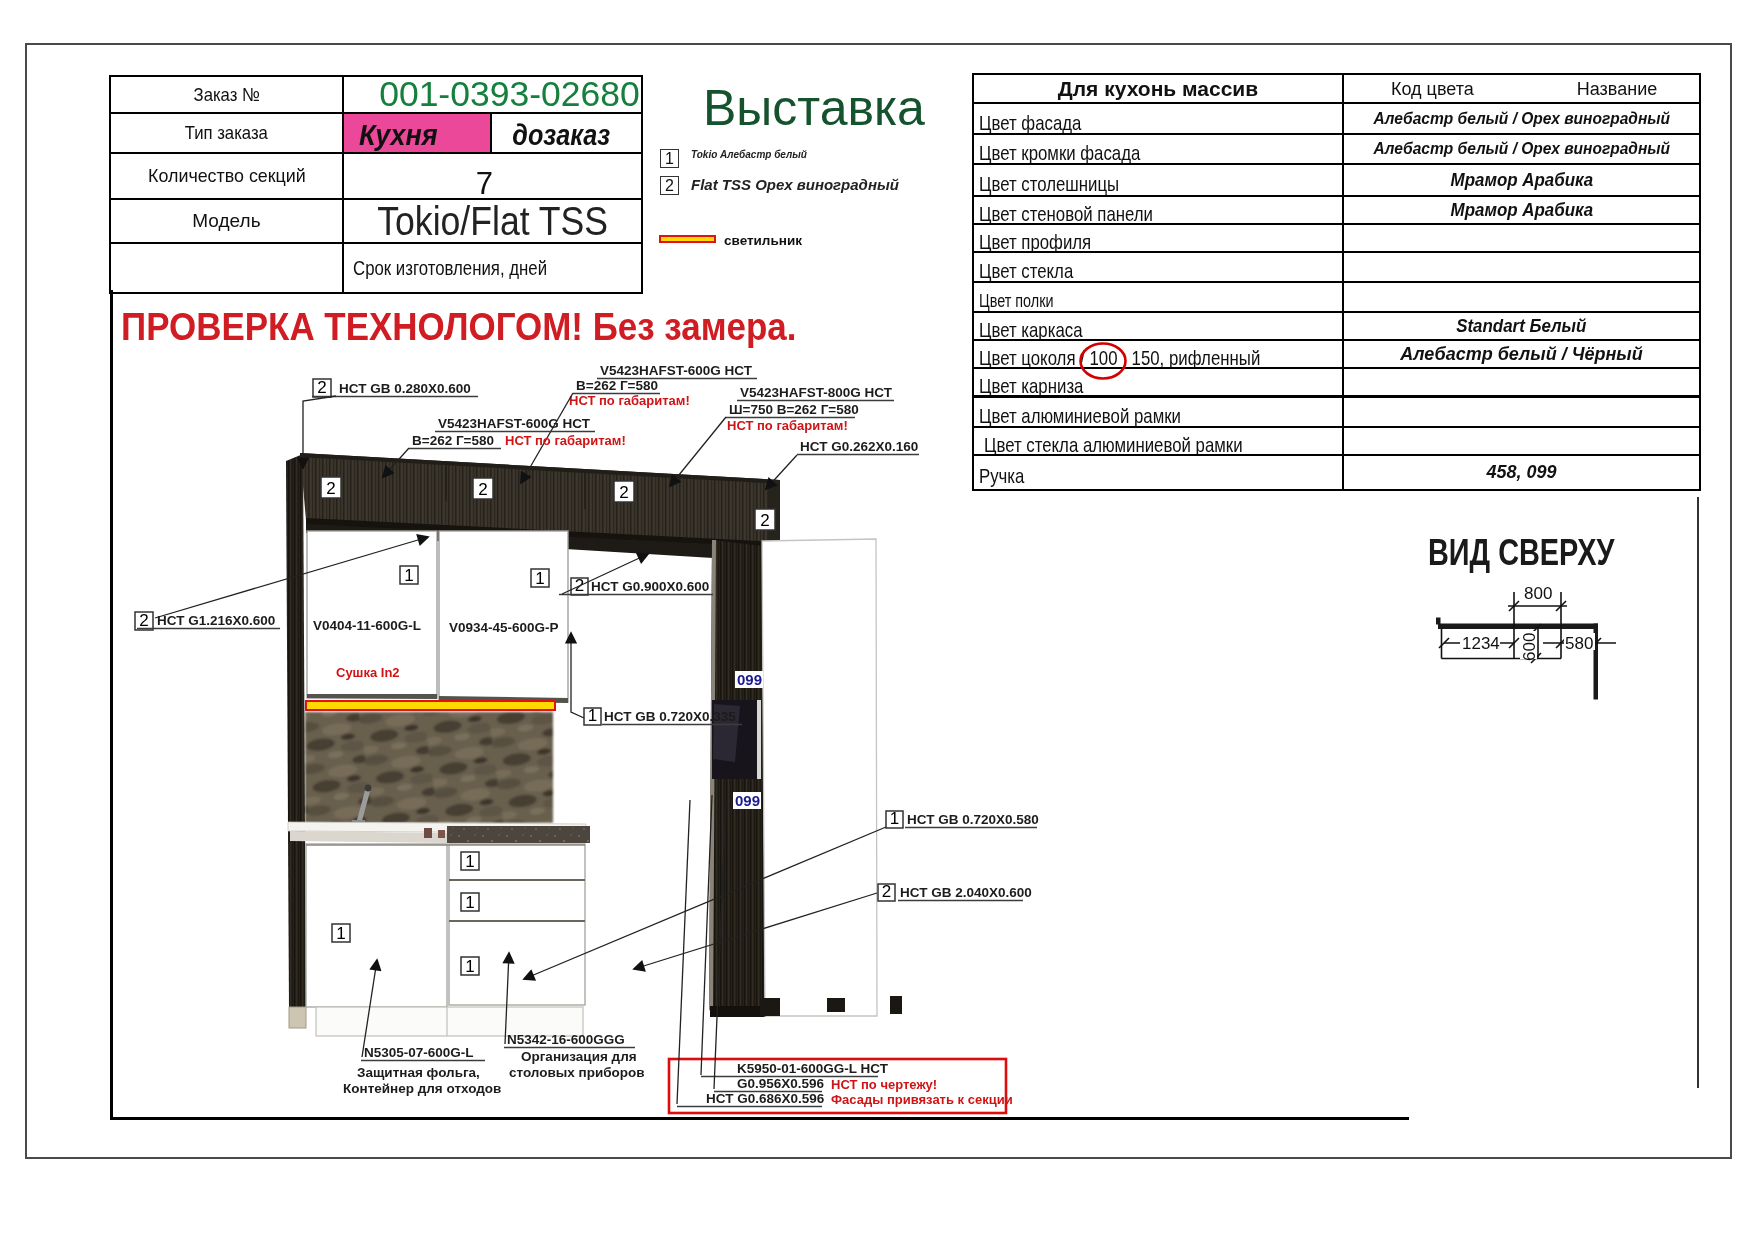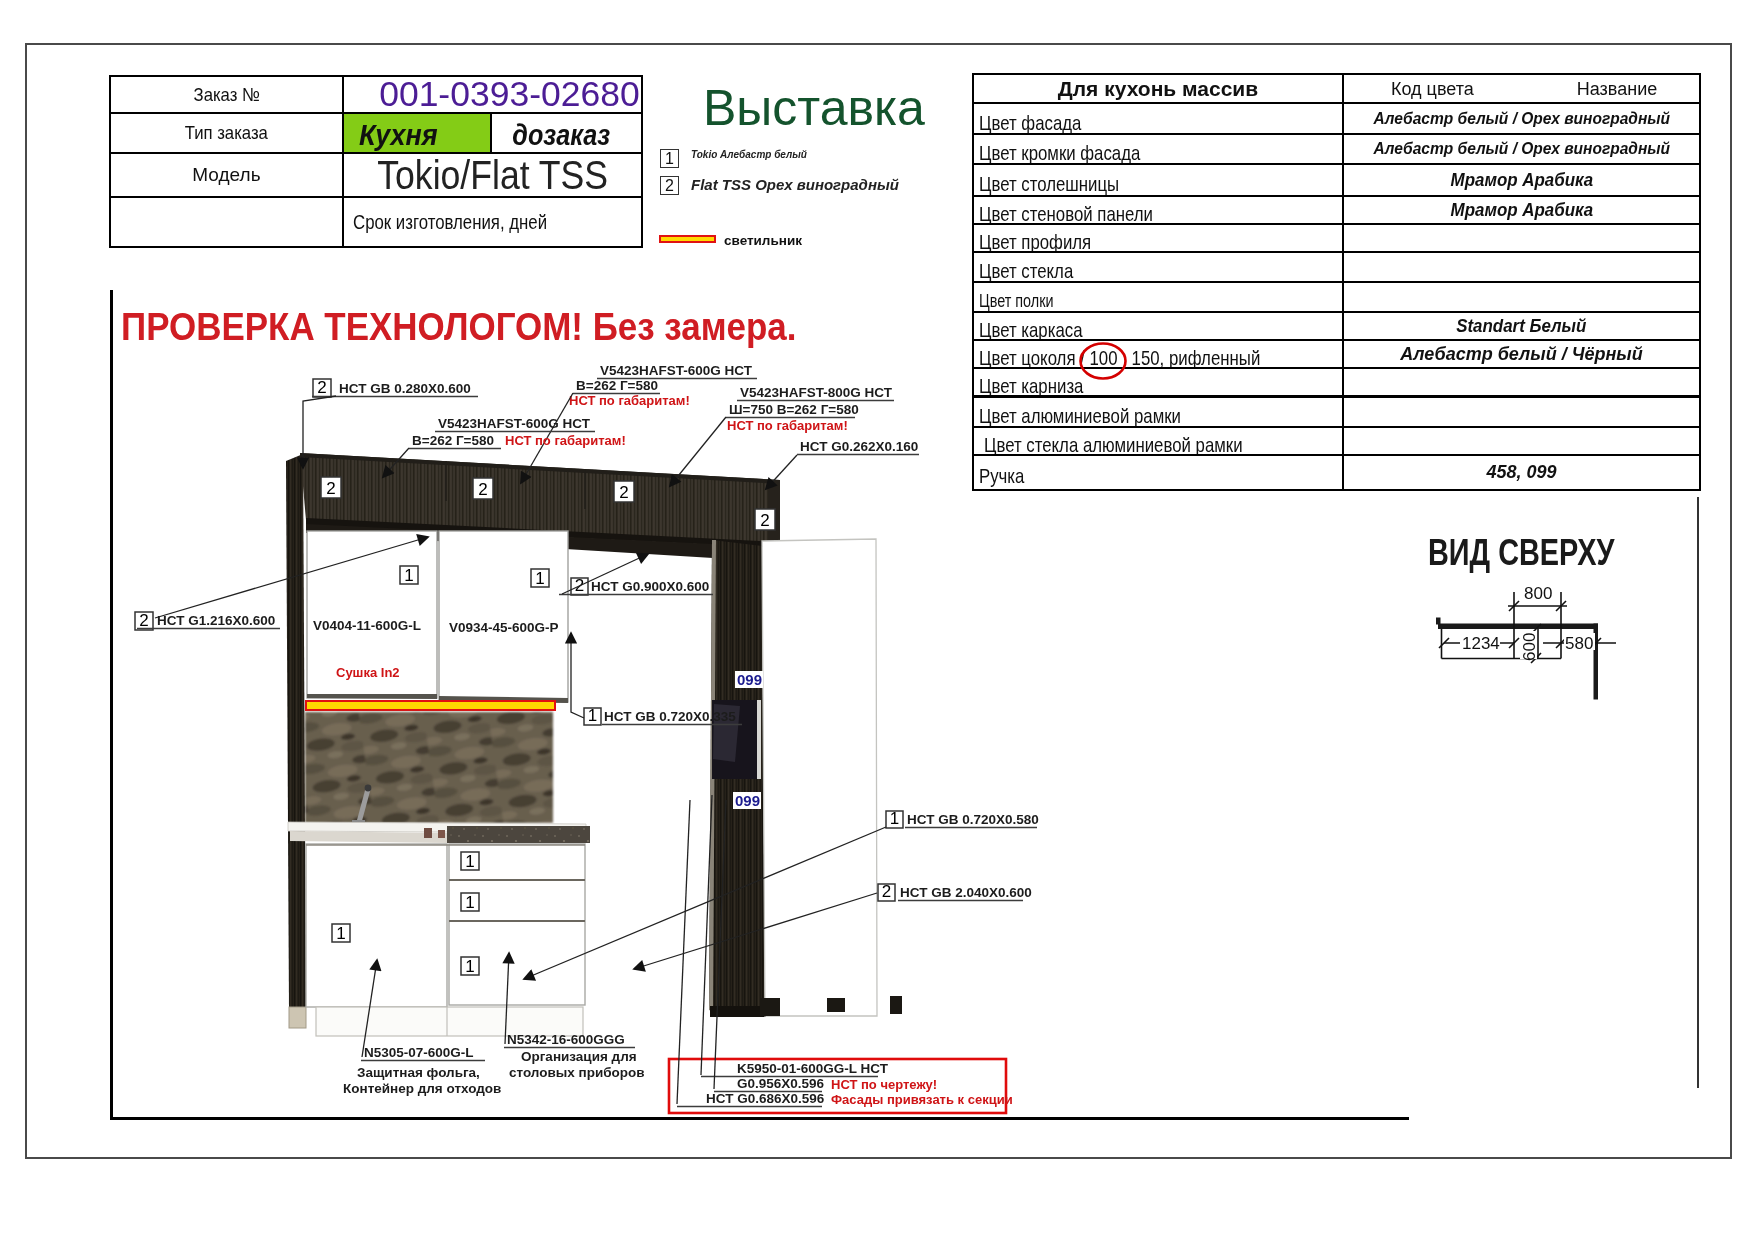--- a/index.html
+++ b/index.html
@@ -35,29 +35,33 @@
 <table class="lt abs" style="left:109px;top:75px;width:534px;">
 <colgroup>
         <col style="width:232px">
         <col style="width:148px">
         <col style="width:150px">
       </colgroup>
 
 <tbody>
         <tr style="height:37px;">
  <td style="text-align:center;font-size:19px;"><span style="display:inline-block;transform:scaleX(.88);">Заказ №</span></td>
- <td colspan="2" style="text-align:center;font-size:35.5px;line-height:31px;color:#4c1d95;padding-left:34px;">001-0393-02680</td>
+ <td colspan="2" style="text-align:center;font-size:35.5px;line-height:31px;color:#15803d;padding-left:34px;">001-0393-02680</td>
 </tr>
 
 <tr style="height:39px;">
  <td style="text-align:center;font-size:19px;"><span style="display:inline-block;transform:scaleX(.88);">Тип заказа</span></td>
- <td class="bi" style="background:#84cc16;font-size:29px;padding-left:15px;padding-top:5px;"><span style="display:inline-block;transform:scaleX(.93);transform-origin:0 50%;">Кухня</span></td>
+ <td class="bi" style="background:#ec4899;font-size:29px;padding-left:15px;padding-top:5px;"><span style="display:inline-block;transform:scaleX(.93);transform-origin:0 50%;">Кухня</span></td>
  <td class="bi" style="text-align:center;font-size:29px;padding-top:5px;padding-right:10px;"><span style="display:inline-block;transform:scaleX(.87);">дозаказ</span></td>
 </tr>
 
+<tr style="height:46px;">
+ <td style="text-align:center;font-size:19px;"><span style="display:inline-block;transform:scaleX(.94);">Количество секций</span></td>
+ <td colspan="2" style="text-align:center;font-size:31px;line-height:24px;padding-top:16px;padding-right:16px;">7</td>
+</tr>
 
 <tr style="height:44px;">
  <td style="text-align:center;font-size:19px;">Модель</td>
  <td colspan="2" style="text-align:center;font-size:40px;line-height:40px;color:#222;"><span style="display:inline-block;transform:scaleX(.89);">Tokio/Flat TSS</span></td>
 </tr>
 
 <tr style="height:50px;">
  <td></td>
  <td colspan="2" style="font-size:20px;padding-left:9px;"><span style="display:inline-block;transform:scaleX(.84);transform-origin:0 50%;">Срок изготовления, дней</span></td>
 </tr>

